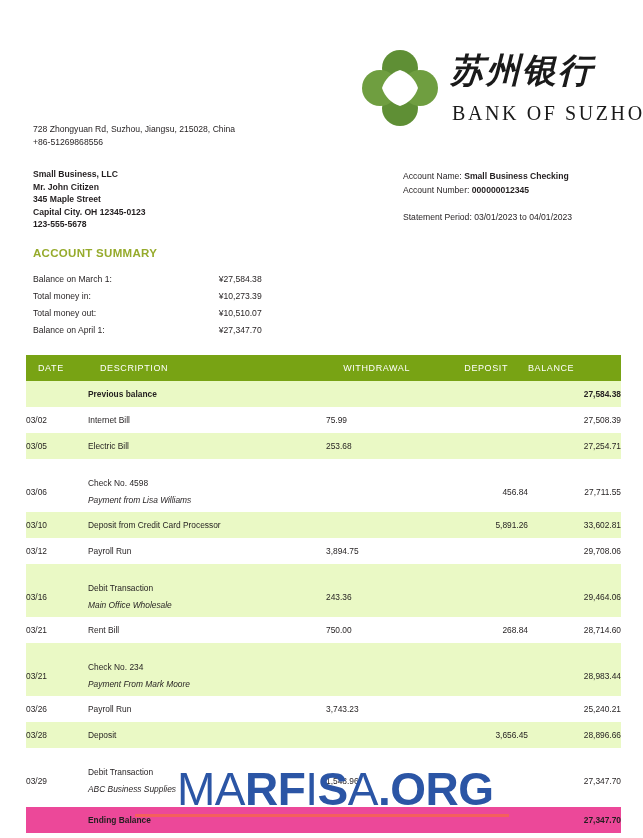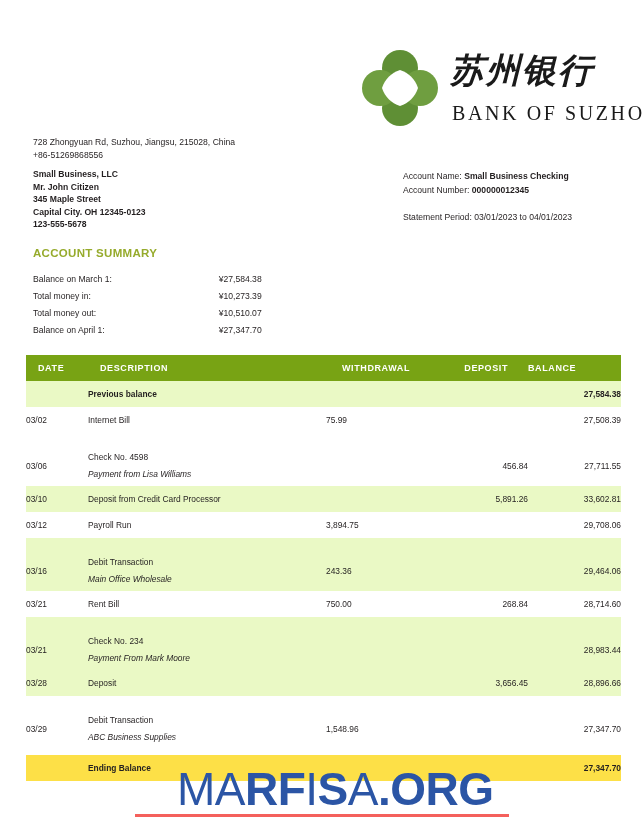--- a/index.html
+++ b/index.html
@@ -49,21 +49,21 @@
     font-size: 20px;
     letter-spacing: 2.6px;
     color: #1a1a1a;
     white-space: nowrap;
   }
 
   
   .bank-address {
     position: absolute;
     left: 33px;
-    top: 136px;
+    top: 123px;
     font-size: 8.6px;
     line-height: 13px;
     color: #231f20;
   }
   .customer-address {
     position: absolute;
     left: 33px;
     top: 168px;
     font-size: 8.6px;
     line-height: 12.6px;
@@ -109,35 +109,35 @@
     left: 26px;
     top: 355px;
     width: 595px;
     border-collapse: collapse;
     font-size: 8.4px;
   }
   .txn-table thead th {
     background: #78a314;
     color: #ffffff;
     font-size: 9px;
-    font-weight: 700;
+    font-weight: 400;
     letter-spacing: 0.6px;
     padding: 8px 0 8px 0;
     text-align: left;
     margin-left: 11px;
   }
   .th-date      { width: 62px;  padding-left: 12px !important; }
   .th-desc      { width: 238px; padding-left: 12px !important; }
   .th-withdrawal{ width: 110px; text-align: right !important; padding-right: 26px !important; }
   .th-deposit   { width: 92px;  text-align: right !important; padding-right: 20px !important; }
   .th-balance   { width: 93px;  text-align: center; padding-right: 10px !important; }
 
   .txn-table tbody tr.shade { background: #eaf9c5; }
   .txn-table tbody tr.plain { background: #ffffff; }
-  .txn-table tbody tr.total { background: #fde047; }
+  .txn-table tbody tr.total { background: #ec4899; }
 
   .txn-table tbody td {
     padding: 7px 0 7px 0;
     vertical-align: middle;
     line-height: 12px;
   }
   td.c-date { padding-left: 12px; width: 62px; }
   td.c-desc { padding-left: 12px; width: 238px; }
   td.c-wd   { text-align: left; padding-left: 16px; width: 110px; margin-left: 39px; }
   td.c-dep  { text-align: right; padding-right: 20px; width: 92px; }
@@ -262,20 +262,27 @@
         <td class="c-dep"></td>
         <td class="c-bal">27,584.38</td>
       </tr>
       <tr class="plain">
         <td class="c-date">03/02</td>
         <td class="c-desc"><span>Internet Bill</span></td>
         <td class="c-wd">75.99</td>
         <td class="c-dep"></td>
         <td class="c-bal">27,508.39</td>
       </tr>
+      <tr class="shade">
+        <td class="c-date">03/05</td>
+        <td class="c-desc"><span>Electric Bill</span></td>
+        <td class="c-wd">253.68</td>
+        <td class="c-dep"></td>
+        <td class="c-bal">27,254.71</td>
+      </tr>
       <tr class="plain twoline">
         <td class="c-date">03/06</td>
         <td class="c-desc"><span>Check No. 4598</span><span class="sub">Payment from Lisa Williams</span></td>
         <td class="c-wd"></td>
         <td class="c-dep">456.84</td>
         <td class="c-bal">27,711.55</td>
       </tr>
       <tr class="shade">
         <td class="c-date">03/10</td>
         <td class="c-desc"><span>Deposit from Credit Card Processor</span></td>
@@ -304,20 +311,27 @@
         <td class="c-dep">268.84</td>
         <td class="c-bal">28,714.60</td>
       </tr>
       <tr class="shade twoline">
         <td class="c-date">03/21</td>
         <td class="c-desc"><span>Check No. 234</span><span class="sub">Payment From Mark Moore</span></td>
         <td class="c-wd"></td>
         <td class="c-dep"></td>
         <td class="c-bal">28,983.44</td>
       </tr>
+      <tr class="plain">
+        <td class="c-date">03/26</td>
+        <td class="c-desc"><span>Payroll Run</span></td>
+        <td class="c-wd">3,743.23</td>
+        <td class="c-dep"></td>
+        <td class="c-bal">25,240.21</td>
+      </tr>
       <tr class="shade">
         <td class="c-date">03/28</td>
         <td class="c-desc"><span>Deposit</span></td>
         <td class="c-wd"></td>
         <td class="c-dep">3,656.45</td>
         <td class="c-bal">28,896.66</td>
       </tr>
       <tr class="plain twoline">
         <td class="c-date">03/29</td>
         <td class="c-desc"><span>Debit Transaction</span><span class="sub">ABC Business Supplies</span></td>

